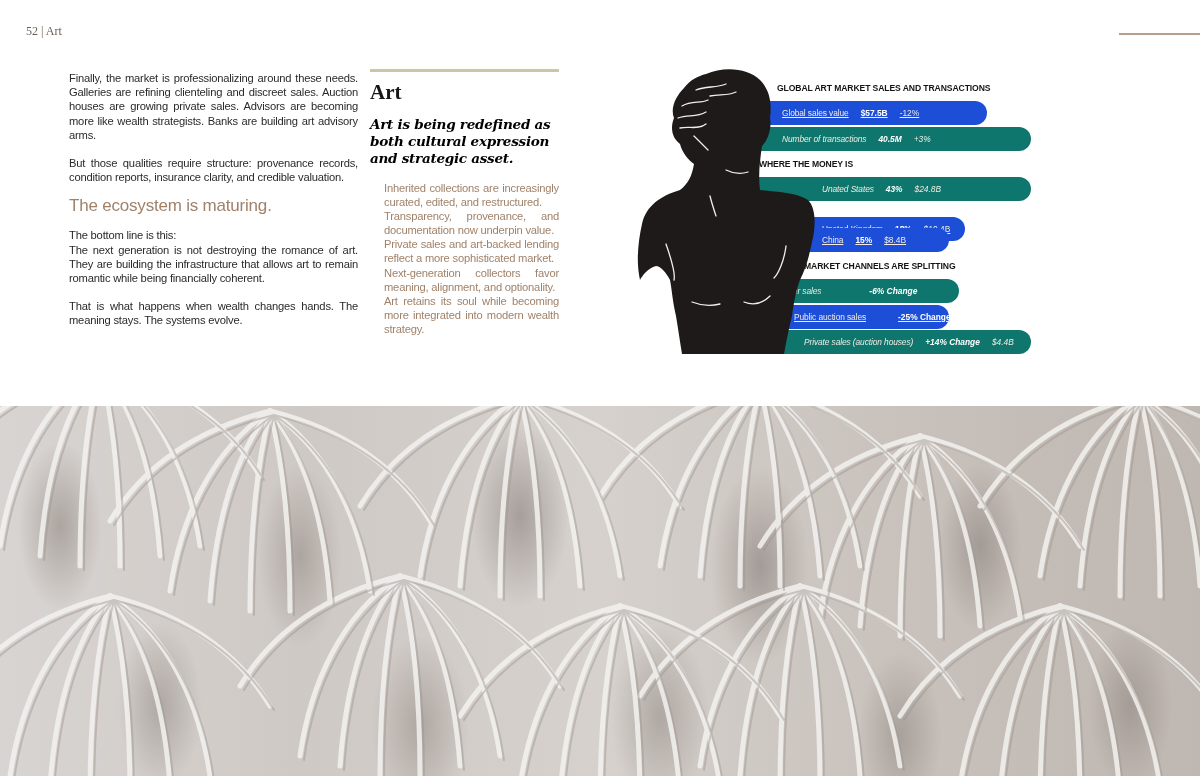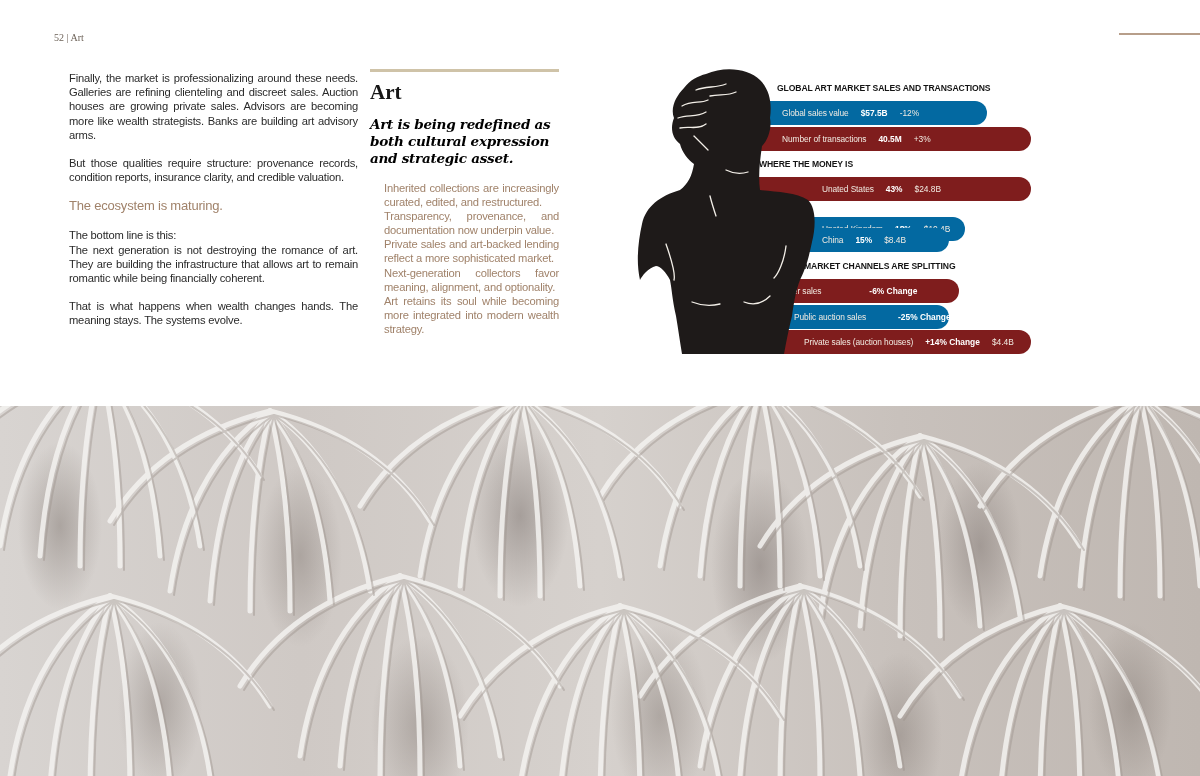--- a/index.html
+++ b/index.html
@@ -1,36 +1,36 @@
 <!DOCTYPE html>
 <html><head>
 <meta charset="utf-8">
 <style>
   * { box-sizing: border-box; margin: 0; padding: 0; }
   html, body { width: 1200px; height: 776px; overflow: hidden; background: #ffffff; }
   body { position: relative; font-family: "Liberation Sans", sans-serif; color: #222; }
 
-  .folio { position: absolute; left: 26px; top: 32px; font-family: "Liberation Serif", serif; font-size: 10px; color: #6d6258; margin-left: 28px; }
+  .folio { position: absolute; left: 26px; top: 24px; font-family: "Liberation Serif", serif; font-size: 12px; color: #6d6258; }
   .top-rule { position: absolute; left: 1119px; top: 33px; width: 81px; height: 2px; background: #b79e8a; }
 
   .col-left { position: absolute; left: 69px; top: 71px; width: 289px; font-size: 11.2px; line-height: 14.2px; color: #2a2a2a; letter-spacing: -0.2px; }
   .col-left p { text-align: justify; margin-bottom: 14px; }
   .col-left p.tight { margin-bottom: 14px; }
-  .col-left .accent { color: #a0826a; font-size: 13px; line-height: 16px; margin: 0 0 14px 0; text-align: left; }
+  .col-left .accent { color: #a0826a; font-size: 17px; line-height: 16px; margin: 0 0 14px 0; text-align: left; }
 
   .col-mid { position: absolute; left: 370px; top: 69px; width: 189px; }
   .col-mid .rule { width: 189px; height: 3px; background: #cfc3a8; margin-bottom: 8px; }
   .col-mid h1 { font-family: "Liberation Serif", serif; font-weight: bold; font-size: 21px; line-height: 24px; color: #161616; margin-bottom: 12px; }
   .col-mid h2 { font-family: "DejaVu Serif", serif; font-style: italic; font-weight: bold; font-size: 13.6px; line-height: 17px; color: #000000; letter-spacing: -0.3px; margin-bottom: 14px; }
   .col-mid .bullets { margin-left: 14px; font-size: 11.2px; line-height: 14.1px; color: #a0826a; text-align: justify; letter-spacing: -0.2px; }
 
   .infographic { position: absolute; left: 0; top: 0; width: 1200px; height: 400px; pointer-events: none; }
   .bar { position: absolute; height: 24px; border-radius: 0 12px 12px 0; display: flex; align-items: center; font-size: 8.4px; color: #f1ebe2; white-space: nowrap; pointer-events: auto; }
-  .bar.dark { background: #7f1d1d; }
-  .bar.light { background: #0369a1; }
+  .bar.dark { background: #0f766e; font-style: italic; }
+  .bar.light { background: #1d4ed8; text-decoration: underline; }
   .bar .lbl { letter-spacing: -0.1px; }
   .bar .val { font-weight: bold; margin-left: 12px; color: #ffffff; }
   .bar .chg { margin-left: 12px; }
   .sec-title { position: absolute; font-size: 8.6px; font-weight: bold; color: #141414; letter-spacing: -0.1px; }
 
   .statue { position: absolute; left: 636px; top: 66px; width: 182px; height: 290px; pointer-events: auto; }
 
   .photo { position: absolute; left: 0; top: 406px; width: 1200px; height: 370px; overflow: hidden;
     background:
       radial-gradient(ellipse 60px 120px at 60px 120px, rgba(120,110,104,0.45), transparent 70%),

